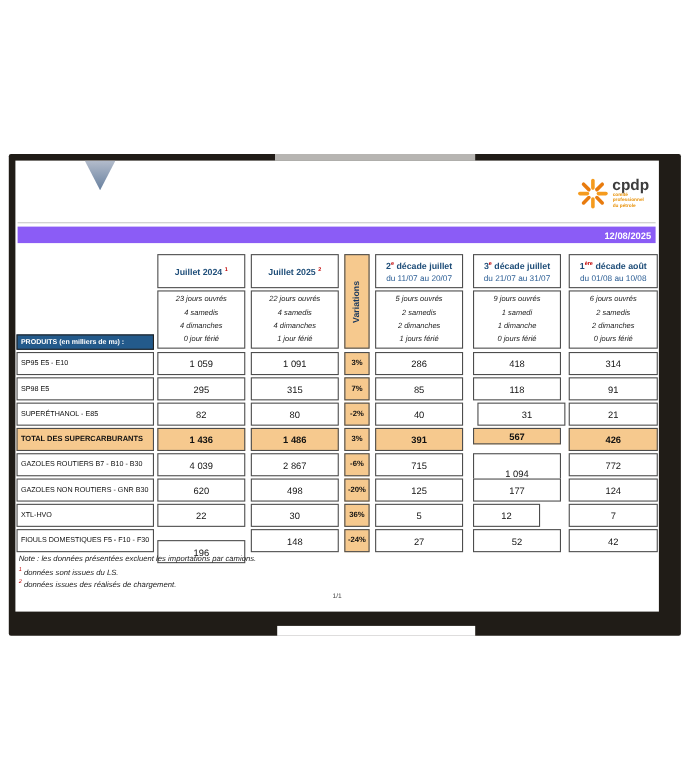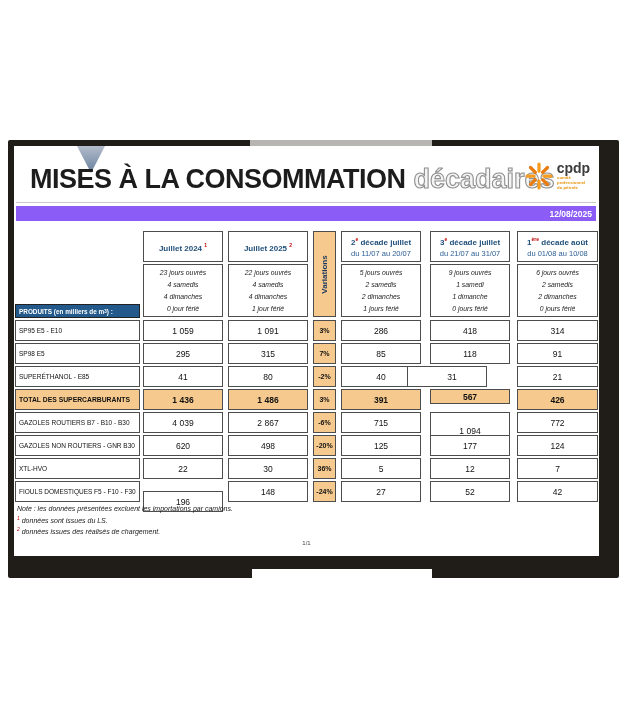--- a/index.html
+++ b/index.html
@@ -59,23 +59,20 @@
 <body>
 
 <div class="canvas">
   <div class="frame">
     <div class="glare-top"></div>
     <div class="notch-bottom"></div>
 
     <div class="slide">
       <div class="deco-triangle"></div>
 
-      <div class="title-row">
-        <span class="t-main">MISES À LA CONSOMMATION</span><span class="t-sub">décadaires</span>
-      </div>
 
       <div class="logo">
         <svg width="30" height="30" viewBox="0 0 24 24">
           <g stroke="#f59b1e" stroke-width="2.6" stroke-linecap="round">
             <line x1="12" y1="2.5" x2="12" y2="8"></line>
             <line x1="12" y1="16" x2="12" y2="21.5"></line>
             <line x1="2.5" y1="12" x2="8" y2="12"></line>
             <line x1="16" y1="12" x2="21.5" y2="12"></line>
           </g>
           <g stroke="#e87b0e" stroke-width="2.6" stroke-linecap="round">
@@ -114,21 +111,21 @@
             <div>Juillet 2024 <sup class="rsup">1</sup></div>
           </div>
           <div class="box col-details" style="left: 129px; top: 33px; width: 80px; height: 53px;">
             <div>23 jours ouvrés</div>
             <div>4 samedis</div>
             <div>4 dimanches</div>
             <div>0 jour férié</div>
           </div>
           <div class="box cell" style="left: 129px; top: 89px; width: 80px; height: 21px;">1 059</div>
           <div class="box cell" style="left: 129px; top: 112px; width: 80px; height: 21px;">295</div>
-          <div class="box cell" style="left: 129px; top: 135px; width: 80px; height: 21px;">41</div>
+          <div class="box cell" style="left: 129px; top: 135px; width: 80px; height: 21px;">82</div>
           <div class="box cell total" style="left: 129px; top: 158px; width: 80px; height: 21px;">1 436</div>
           <div class="box cell" style="left: 129px; top: 181px; width: 80px; height: 21px;">4 039</div>
           <div class="box cell" style="left: 129px; top: 204px; width: 80px; height: 21px;">620</div>
           <div class="box cell" style="left: 129px; top: 227px; width: 80px; height: 21px;">22</div>
           <div class="box cell" style="left: 129px; top: 260px; width: 80px; height: 21px;">196</div>
           <div class="box col-head" style="left: 214px; top: 0px; width: 80px; height: 31px;">
             <div>Juillet 2025 <sup class="rsup">2</sup></div>
           </div>
           <div class="box col-details" style="left: 214px; top: 33px; width: 80px; height: 53px;">
             <div>22 jours ouvrés</div>
@@ -178,25 +175,25 @@
             <div class="range">du 21/07 au 31/07</div>
           </div>
           <div class="box col-details" style="left: 416px; top: 33px; width: 80px; height: 53px;">
             <div>9 jours ouvrés</div>
             <div>1 samedi</div>
             <div>1 dimanche</div>
             <div>0 jours férié</div>
           </div>
           <div class="box cell" style="left: 416px; top: 89px; width: 80px; height: 21px;">418</div>
           <div class="box cell" style="left: 416px; top: 112px; width: 80px; height: 21px;">118</div>
-          <div class="box cell" style="left: 393px; top: 135px; width: 80px; height: 21px; padding-left: 10px;">31</div>
+          <div class="box cell" style="left: 420px; top: 135px; width: 80px; height: 21px; padding-left: 10px;">31</div>
           <div class="box cell total" style="left: 416px; top: 158px; width: 80px; height: 15px;">567</div>
           <div class="box cell" style="left: 416px; top: 181px; width: 80px; height: 37px;">1 094</div>
           <div class="box cell" style="left: 416px; top: 204px; width: 80px; height: 21px;">177</div>
-          <div class="box cell" style="left: 416px; top: 227px; width: 80px; height: 21px; text-align: right;">12</div>
+          <div class="box cell" style="left: 416px; top: 227px; width: 61px; height: 21px; text-align: right;">12</div>
           <div class="box cell" style="left: 416px; top: 250px; width: 80px; height: 21px;">52</div>
           <div class="box col-head" style="left: 503px; top: 0px; width: 81px; height: 31px;">
             <div>1<sup class="rsup">ère</sup> décade août</div>
             <div class="range">du 01/08 au 10/08</div>
           </div>
           <div class="box col-details" style="left: 503px; top: 33px; width: 81px; height: 53px;">
             <div>6 jours ouvrés</div>
             <div>2 samedis</div>
             <div>2 dimanches</div>
             <div>0 jours férié</div>

